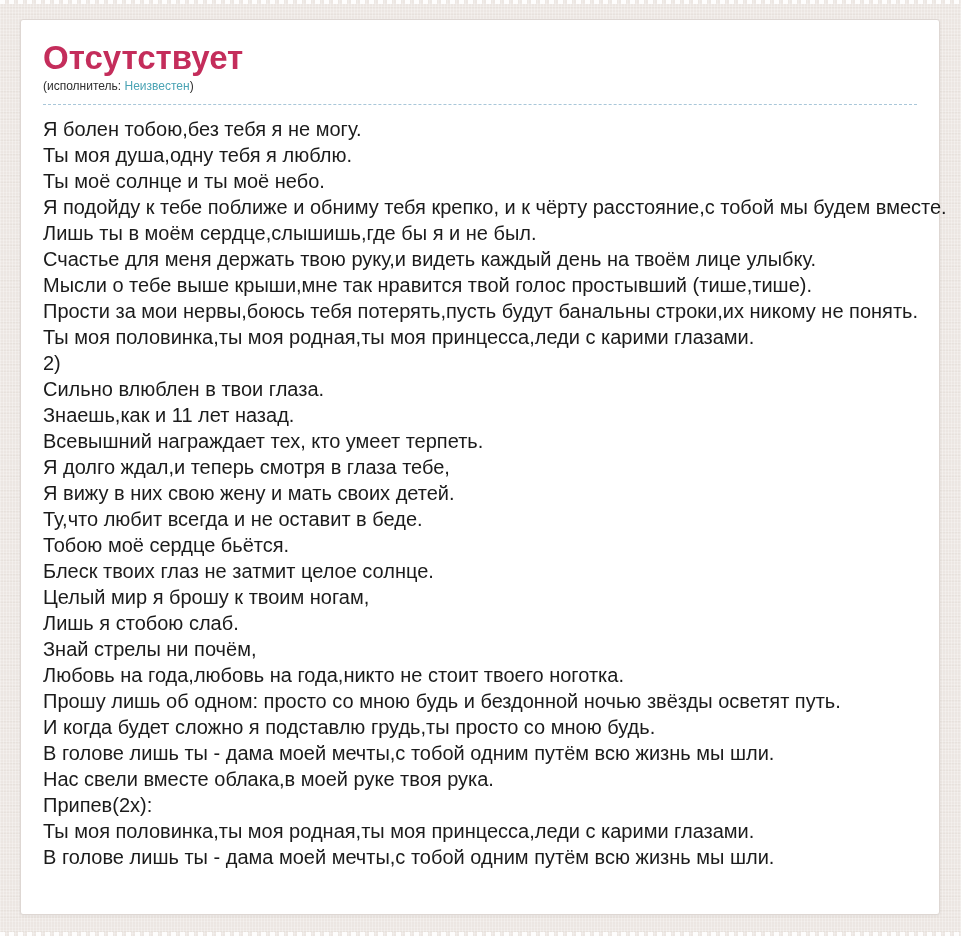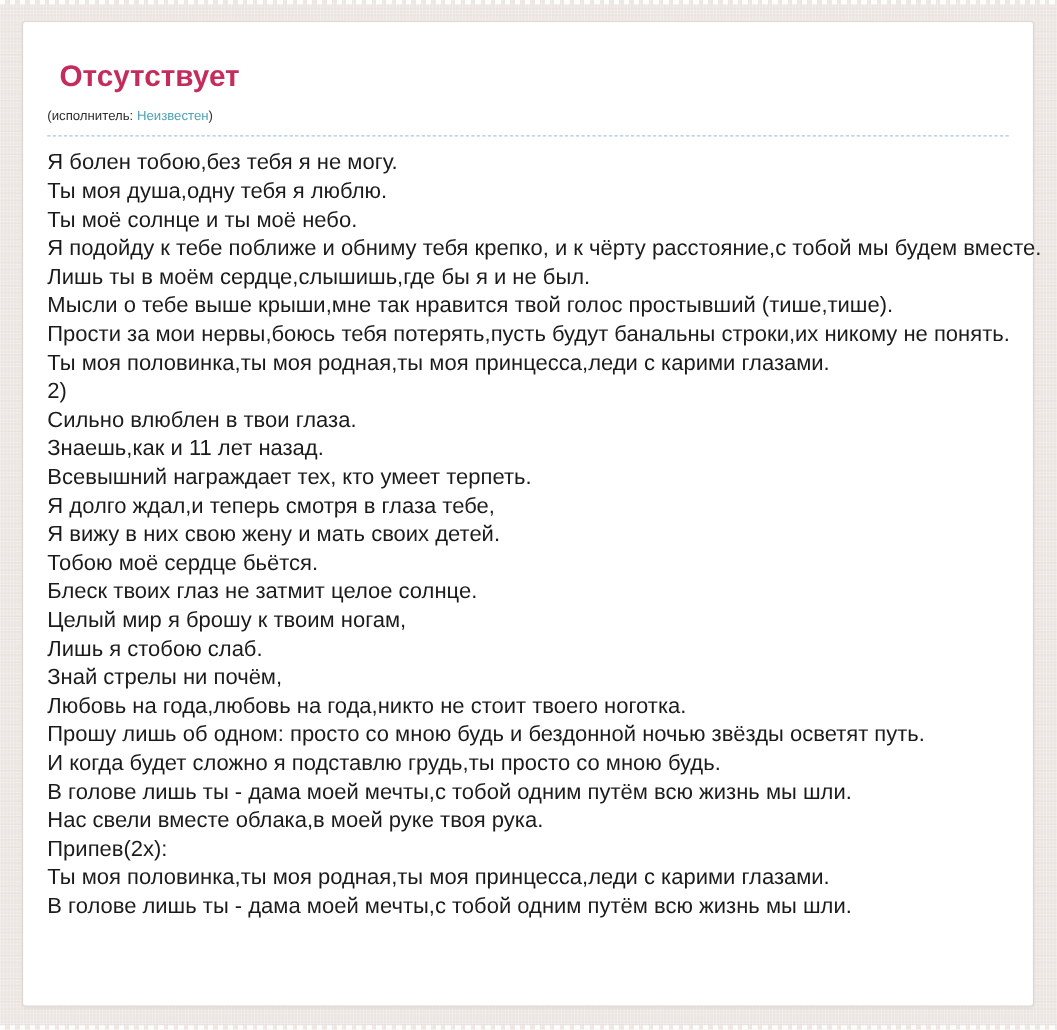--- a/index.html
+++ b/index.html
@@ -39,22 +39,22 @@
     background: #ffffff;
     border: 1px solid #ded7d3;
     border-radius: 3px;
     box-shadow: 0 1px 3px rgba(0,0,0,0.06);
     padding: 23px 22px 30px 22px;
     z-index: 1;
     overflow: visible;
   }
 
   .title {
-    margin: 11px;
-    font-size: 27px;
+    margin: 0;
+    font-size: 33px;
     line-height: 30px;
     font-weight: bold;
     color: #c42d5b;
   }
 
   .subtitle {
     margin: 3px 0 0 0;
     font-size: 12px;
     line-height: 20px;
     color: #2e2e2e;
@@ -87,29 +87,31 @@
   <div class="subtitle">
     <span>(исполнитель: </span><a class="artist-link">Неизвестен</a><span>)</span>
   </div>
 
   <div class="lyrics">
       <div class="lyric-line">Я болен тобою,без тебя я не могу.</div>
       <div class="lyric-line">Ты моя душа,одну тебя я люблю.</div>
       <div class="lyric-line">Ты моё солнце и ты моё небо.</div>
       <div class="lyric-line">Я подойду к тебе поближе и обниму тебя крепко, и к чёрту расстояние,с тобой мы будем вместе.</div>
       <div class="lyric-line">Лишь ты в моём сердце,слышишь,где бы я и не был.</div>
+      <div class="lyric-line">Счастье для меня держать твою руку,и видеть каждый день на твоём лице улыбку.</div>
       <div class="lyric-line">Мысли о тебе выше крыши,мне так нравится твой голос простывший (тише,тише).</div>
       <div class="lyric-line">Прости за мои нервы,боюсь тебя потерять,пусть будут банальны строки,их никому не понять.</div>
       <div class="lyric-line">Ты моя половинка,ты моя родная,ты моя принцесса,леди с карими глазами.</div>
       <div class="lyric-line">2)</div>
       <div class="lyric-line">Сильно влюблен в твои глаза.</div>
       <div class="lyric-line">Знаешь,как и 11 лет назад.</div>
       <div class="lyric-line">Всевышний награждает тех, кто умеет терпеть.</div>
       <div class="lyric-line">Я долго ждал,и теперь смотря в глаза тебе,</div>
       <div class="lyric-line">Я вижу в них свою жену и мать своих детей.</div>
+      <div class="lyric-line">Ту,что любит всегда и не оставит в беде.</div>
       <div class="lyric-line">Тобою моё сердце бьётся.</div>
       <div class="lyric-line">Блеск твоих глаз не затмит целое солнце.</div>
       <div class="lyric-line">Целый мир я брошу к твоим ногам,</div>
       <div class="lyric-line">Лишь я стобою слаб.</div>
       <div class="lyric-line">Знай стрелы ни почём,</div>
       <div class="lyric-line">Любовь на года,любовь на года,никто не стоит твоего ноготка.</div>
       <div class="lyric-line">Прошу лишь об одном: просто со мною будь и бездонной ночью звёзды осветят путь.</div>
       <div class="lyric-line">И когда будет сложно я подставлю грудь,ты просто со мною будь.</div>
       <div class="lyric-line">В голове лишь ты - дама моей мечты,с тобой одним путём всю жизнь мы шли.</div>
       <div class="lyric-line">Нас свели вместе облака,в моей руке твоя рука.</div>

